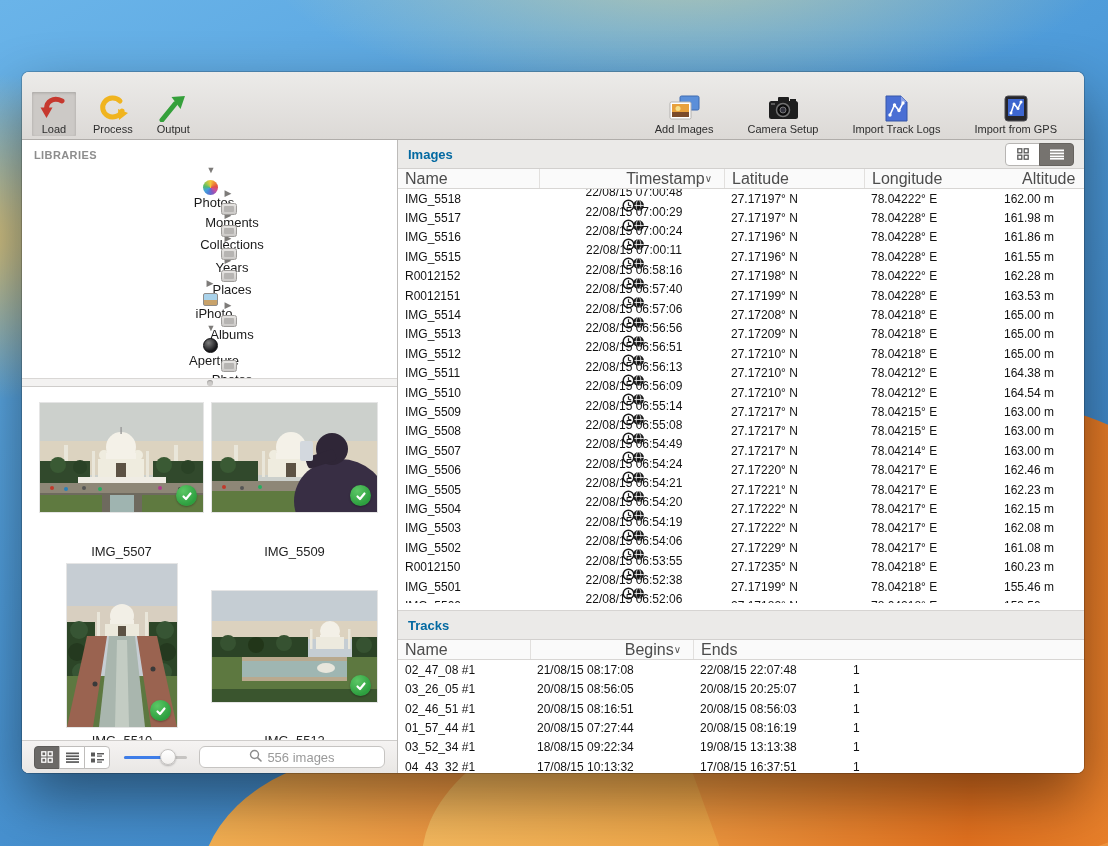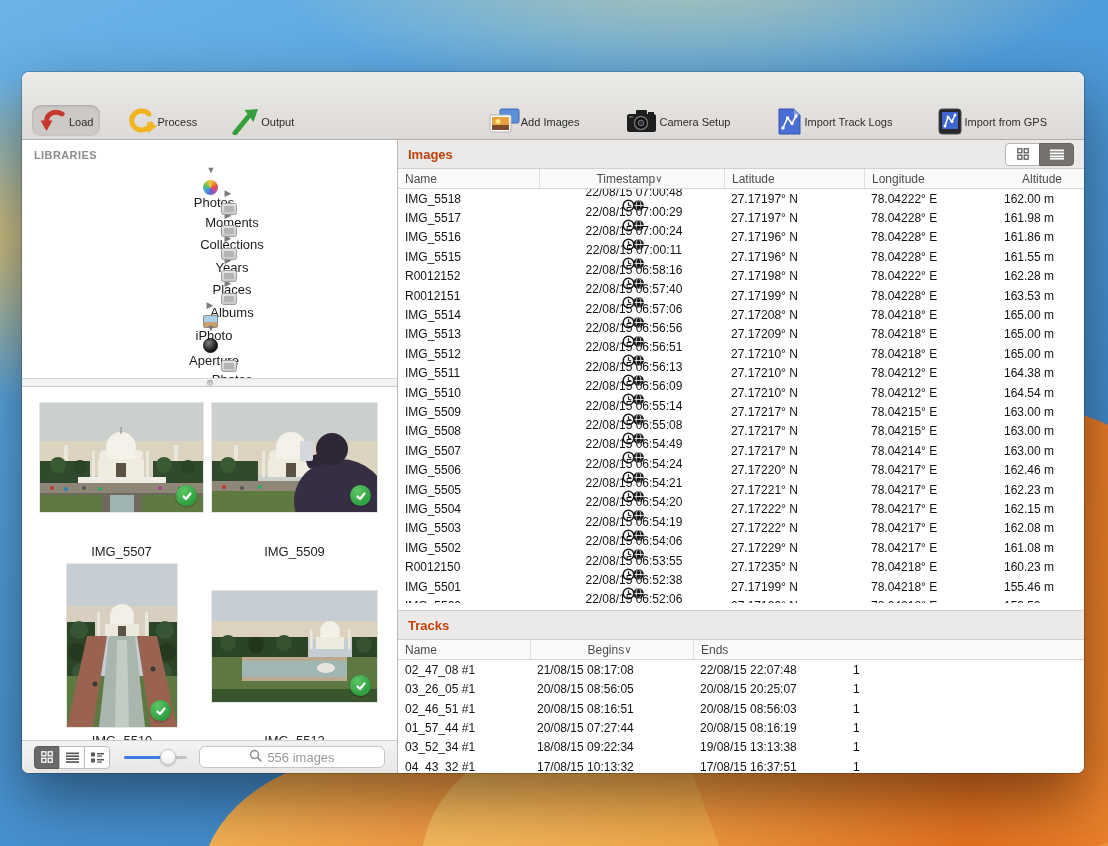--- a/index.html
+++ b/index.html
@@ -19,22 +19,22 @@
   .wp-swirl.s3{left:420px;bottom:-120px;width:420px;height:260px;transform:rotate(-10deg);
     background:linear-gradient(100deg,#f6bd62,#efa23f);border-radius:50% 50% 0 0;opacity:.9;}
 
   .window{position:absolute;left:22px;top:72px;width:1062px;height:701px;border-radius:7px;
     overflow:hidden;background:#fff;display:flex;flex-direction:column;
     box-shadow:0 25px 60px rgba(0,0,0,.45),0 0 0 1px rgba(0,0,0,.18);}
 
   
   .toolbar{height:60px;flex:0 0 60px;background:linear-gradient(#ecebe9,#dcd9d6);
     border-bottom:1px solid #b0adaa;display:flex;align-items:flex-end;padding:4px 10px 3px;}
-  .tb-btn{display:flex;align-items:center;justify-content:flex-end;
-    padding:3px 7px 1px;border-radius:9px;margin-right:20px;}
+  .tb-btn{display:flex;flex-direction:column;align-items:center;justify-content:flex-end;
+    padding:3px 7px 1px;border-radius:1px;margin-right:10px;}
   .tb-btn.selected{background:#ccc9c6;box-shadow:inset 0 1px 3px rgba(0,0,0,.18);}
   .tb-btn .tb-lbl{font-size:11px;color:#2d2d2d;margin-top:1px;white-space:nowrap;}
   .tb-btn svg{display:block;}
   .tb-spacer{flex:1;}
   .tb-right{display:flex;gap:10px;}
 
   
   .content{flex:1;display:flex;min-height:0;}
   .sidebar{width:375px;flex:0 0 375px;border-right:1px solid #bdbbb9;background:#fff;
     display:flex;flex-direction:column;min-height:0;}
@@ -87,36 +87,36 @@
   .slider{position:relative;width:63px;height:16px;margin-left:14px;flex:0 0 auto;}
   .slider .track{position:absolute;left:0;right:0;top:7px;height:3px;border-radius:2px;background:#c6c4c2;}
   .slider .fill{position:absolute;left:0;width:70%;top:7px;height:3px;border-radius:2px;background:#3e7de8;}
   .slider .knob{position:absolute;left:calc(70% - 8px);top:0;width:16px;height:16px;border-radius:50%;
     background:linear-gradient(#ffffff,#f2f0ee);border:1px solid #c4c2c0;box-sizing:border-box;box-shadow:0 1px 2px rgba(0,0,0,.25);}
   .searchbox{margin-left:12px;flex:1;height:20px;border:1px solid #c6c4c2;border-radius:6px;background:#fff;
     display:flex;align-items:center;justify-content:center;gap:5px;color:#9a9a9a;font-size:13px;}
 
   
   .band{height:28px;flex:0 0 28px;background:#ebeae8;border-bottom:1px solid #d2d0ce;
-    display:flex;align-items:center;padding:0 10px;font-size:13px;font-weight:bold;color:#c2410c;}
+    display:flex;align-items:center;padding:0 10px;font-size:13px;font-weight:bold;color:#0369a1;}
   .band.tracks{border-top:1px solid #d6d4d2;}
   .band .seg2{margin-left:auto;display:flex;}
   .seg2 .seg-btn{width:33px;height:21px;background:#fff;border:1px solid #b7b5b3;margin-left:-1px;
     display:flex;align-items:center;justify-content:center;color:#5a5a5a;}
   .seg2 .seg-btn:first-child{border-radius:4px 0 0 4px;}
   .seg2 .seg-btn:last-child{border-radius:0 4px 4px 0;}
   .seg2 .seg-btn.on{background:#76736f;border-color:#66635f;color:#fff;}
 
   .thead{height:19px;flex:0 0 19px;display:grid;align-items:center;background:#fafafa;
-    border-bottom:1px solid #d8d6d4;font-size:12px;color:#4c4c4c;}
+    border-bottom:1px solid #d8d6d4;font-size:16px;color:#4c4c4c;}
   .thead.images,.grid-img{grid-template-columns:141px 185px 140px 133px 1fr;}
   .thead.tracks,.grid-trk{grid-template-columns:132px 163px 153px 1fr;}
   .thead>div{padding-left:7px;border-left:1px solid #e2e0de;height:100%;display:flex;align-items:center;white-space:nowrap;}
   .thead>div:first-child{border-left:none;}
-  .thead .with-sort{justify-content:center;padding-right:12px;}
+  .thead .with-sort{justify-content:flex-end;padding-right:12px;}
   .sort-chevron{font-size:10px;color:#555;}
   .sort-chevron::before{content:"∨";}
   .thead .alt-h{padding-left:25px;border-left:none;}
 
   .rows{overflow:hidden;}
   .rows .row{display:grid;align-items:center;height:19.4px;font-size:12px;color:#121212;white-space:nowrap;}
   .row>div{padding-left:7px;overflow:hidden;}
   .row .ts{display:flex;align-items:center;justify-content:space-between;padding-right:2px;flex-direction:column;}
   .row .alt{text-align:right;padding-right:37px;}
   .gap{height:7px;flex:0 0 7px;background:#fff;}
@@ -250,30 +250,30 @@
                 <span class="tree-icon" data-name="folder-icon"></span>
                 <span data-name="library-item-label">Years</span>
               </div>
 
               <div class="tree-row" data-name="library-tree-item" data-level="1">
                 <span class="disc" data-name="disclosure-triangle-icon" data-disc="right"></span>
                 <span class="tree-icon" data-name="folder-icon"></span>
                 <span data-name="library-item-label">Places</span>
               </div>
 
+              <div class="tree-row" data-name="library-tree-item" data-level="0">
+                <span class="disc" data-name="disclosure-triangle-icon" data-disc="right"></span>
+                <span class="tree-icon" data-name="iphoto-icon"></span>
+                <span data-name="library-item-label">iPhoto</span>
+              </div>
+
               <div class="tree-row" data-name="library-tree-item" data-level="1">
                 <span class="disc" data-name="disclosure-triangle-icon" data-disc="right"></span>
                 <span class="tree-icon" data-name="folder-icon"></span>
                 <span data-name="library-item-label">Albums</span>
-              </div>
-
-              <div class="tree-row" data-name="library-tree-item" data-level="0">
-                <span class="disc" data-name="disclosure-triangle-icon" data-disc="right"></span>
-                <span class="tree-icon" data-name="iphoto-icon"></span>
-                <span data-name="library-item-label">iPhoto</span>
               </div>
 
               <div class="tree-row" data-name="library-tree-item" data-level="0">
                 <span class="disc" data-name="disclosure-triangle-icon" data-disc="down"></span>
                 <span class="tree-icon" data-name="aperture-icon"></span>
                 <span data-name="library-item-label">Aperture</span>
               </div>
 
               <div class="tree-row" data-name="library-tree-item" data-level="1">
                 <span class="disc" data-name="disclosure-triangle-icon" data-disc="none"></span>

